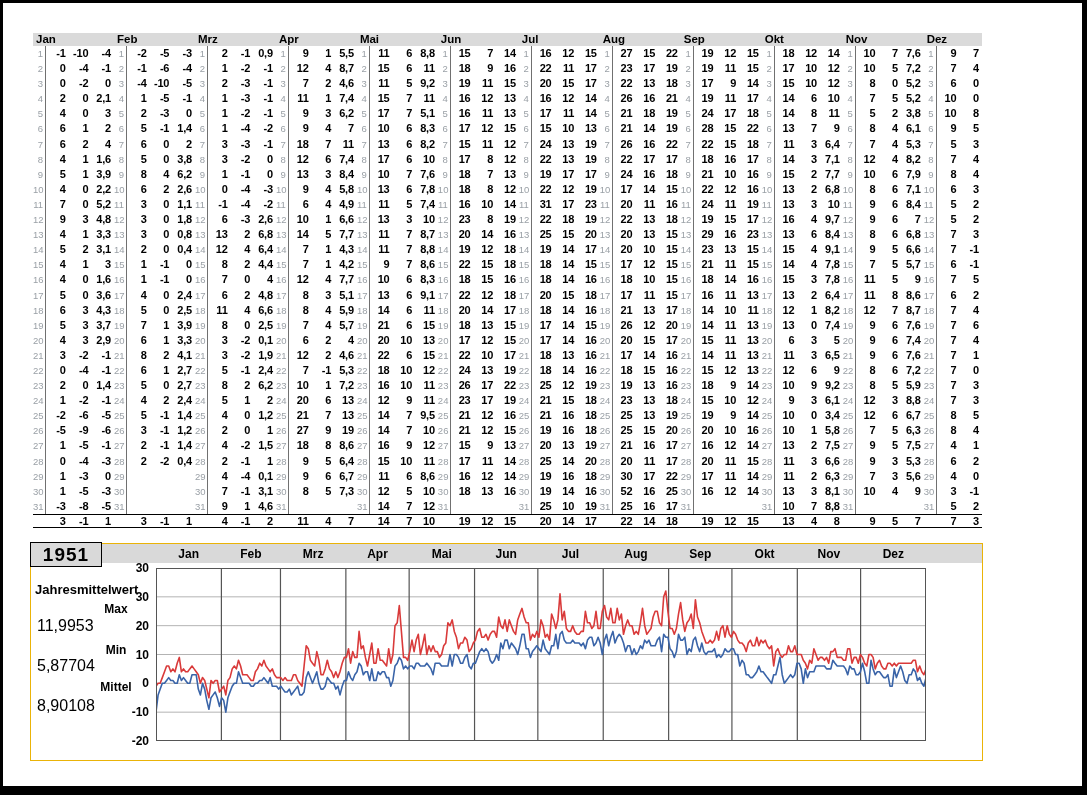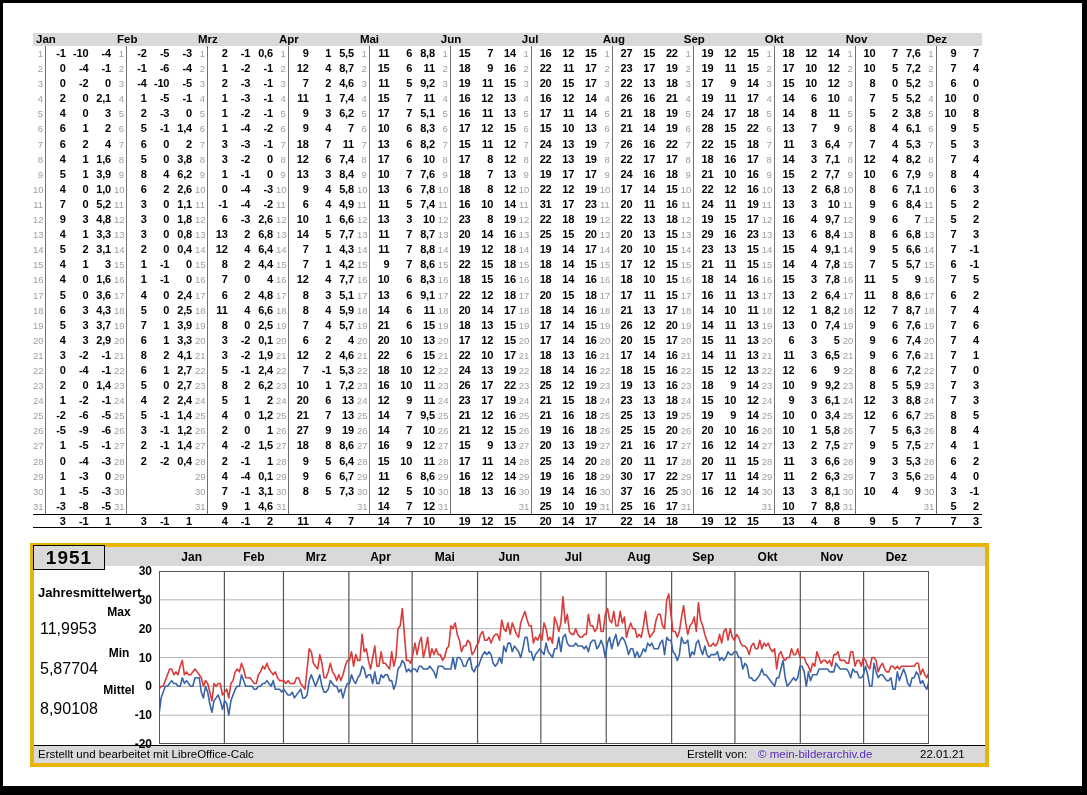--- a/index.html
+++ b/index.html
@@ -14,21 +14,21 @@
   .mg{display:grid;grid-auto-rows:15.1px;}
   .dc{color:#9aa0a6;font-size:9.5px;line-height:15.1px;text-align:right;padding-right:2px;
       border-right:1px solid #707070;box-sizing:border-box;}
   .vc{font-weight:bold;font-size:11px;line-height:15.1px;text-align:right;padding-right:3px;
       letter-spacing:-0.2px;white-space:nowrap;}
   .mean{display:grid;height:14px;border-top:1px solid #000;border-bottom:1px solid #000;box-sizing:border-box;}
   .mean .dc{border-right:none;}
   .mean .vc{line-height:12px;}
 
   
-  #panel{position:absolute;left:30px;top:543px;width:951px;height:216px;border:4px solid #eab308;background:#fff;}
+  #panel{position:absolute;left:30px;top:543px;width:951px;height:216px;border:1px solid #eab308;background:#fff;}
   #strip{position:absolute;left:0;top:0;width:100%;height:19px;background:#d9d9d9;}
   #yearbox{position:absolute;left:-1px;top:-2px;width:70px;height:23px;background:#d9d9d9;border:1px solid #000;
            font-size:19px;font-weight:bold;line-height:23px;text-align:center;letter-spacing:1px;z-index:5;}
   .side-title{position:absolute;left:4px;top:38px;font-size:13px;font-weight:bold;}
   .stat-label{position:absolute;left:20px;width:130px;text-align:center;font-size:12px;font-weight:bold;}
   .stat-value{position:absolute;left:6px;font-size:16px;}
   .ylab{position:absolute;left:70px;width:48px;text-align:right;font-size:12px;font-weight:bold;}
   .mlab{position:absolute;top:3px;width:70px;text-align:center;font-size:12px;font-weight:bold;}
   #plot{position:absolute;left:125px;top:24px;width:770px;height:173px;}
   #pfoot{position:absolute;left:0;bottom:0;width:100%;height:17px;background:#d9d9d9;border-top:1px solid #000;box-sizing:content-box;}
@@ -79,21 +79,21 @@
         <span class="vc">4</span>
         <span class="vc">1</span>
         <span class="vc">1,6</span>
         <span class="dc">9</span>
         <span class="vc">5</span>
         <span class="vc">1</span>
         <span class="vc">3,9</span>
         <span class="dc">10</span>
         <span class="vc">4</span>
         <span class="vc">0</span>
-        <span class="vc">1,0</span>
+        <span class="vc">2,2</span>
         <span class="dc">11</span>
         <span class="vc">7</span>
         <span class="vc">0</span>
         <span class="vc">5,2</span>
         <span class="dc">12</span>
         <span class="vc">9</span>
         <span class="vc">3</span>
         <span class="vc">4,8</span>
         <span class="dc">13</span>
         <span class="vc">4</span>
@@ -313,21 +313,21 @@
         <span class="vc">-1</span>
         <span class="vc">1</span>
       </div>
     </div>
     <div class="month" style="width: 80.98px;">
       <div class="mh">Mrz</div>
       <div class="mg" style="grid-template-columns: 13px repeat(3, 1fr);">
         <span class="dc">1</span>
         <span class="vc">2</span>
         <span class="vc">-1</span>
-        <span class="vc">0,6</span>
+        <span class="vc">0,9</span>
         <span class="dc">2</span>
         <span class="vc">1</span>
         <span class="vc">-2</span>
         <span class="vc">-1</span>
         <span class="dc">3</span>
         <span class="vc">2</span>
         <span class="vc">-3</span>
         <span class="vc">-1</span>
         <span class="dc">4</span>
         <span class="vc">1</span>
@@ -1102,21 +1102,21 @@
         <span class="vc">17</span>
         <span class="dc">28</span>
         <span class="vc">20</span>
         <span class="vc">11</span>
         <span class="vc">17</span>
         <span class="dc">29</span>
         <span class="vc">30</span>
         <span class="vc">17</span>
         <span class="vc">22</span>
         <span class="dc">30</span>
-        <span class="vc">37</span>
+        <span class="vc">52</span>
         <span class="vc">16</span>
         <span class="vc">25</span>
         <span class="dc">31</span>
         <span class="vc">25</span>
         <span class="vc">16</span>
         <span class="vc">17</span>
       </div>
       <div class="mean" style="grid-template-columns: 13px repeat(3, 1fr);">
         <span class="dc"></span>
         <span class="vc">22</span>
@@ -1661,26 +1661,20 @@
       <line x1="447.2328767123288" x2="447.2328767123288" y1="0" y2="173" stroke="#555" stroke-width="1.2"></line>
       <line x1="512.6301369863014" x2="512.6301369863014" y1="0" y2="173" stroke="#555" stroke-width="1.2"></line>
       <line x1="575.917808219178" x2="575.917808219178" y1="0" y2="173" stroke="#555" stroke-width="1.2"></line>
       <line x1="641.3150684931506" x2="641.3150684931506" y1="0" y2="173" stroke="#555" stroke-width="1.2"></line>
       <line x1="704.6027397260274" x2="704.6027397260274" y1="0" y2="173" stroke="#555" stroke-width="1.2"></line>
       <polyline points="0.0,118.2 2.1,115.3 4.2,115.3 6.3,109.6 8.5,103.8 10.6,98.0 12.7,98.0 14.8,103.8 16.9,100.9 19.0,103.8 21.2,95.2 23.3,89.4 25.4,103.8 27.5,100.9 29.6,103.8 31.7,103.8 33.8,100.9 36.0,98.0 38.1,100.9 40.2,103.8 42.3,106.7 44.4,115.3 46.5,109.6 48.7,112.5 50.8,121.1 52.9,129.8 55.0,112.5 57.1,115.3 59.2,112.5 61.3,112.5 63.5,124.0 65.6,121.1 67.7,118.2 69.8,126.9 71.9,112.5 74.0,109.6 76.2,100.9 78.3,98.0 80.4,100.9 82.5,92.3 84.6,98.0 86.7,106.7 88.8,106.7 91.0,106.7 93.1,109.6 95.2,112.5 97.3,112.5 99.4,103.8 101.5,100.9 103.7,95.2 105.8,98.0 107.9,92.3 110.0,98.0 112.1,100.9 114.2,103.8 116.3,100.9 118.5,106.7 120.6,109.6 122.7,109.6 124.8,109.6 126.9,112.5 129.0,109.6 131.2,112.5 133.3,112.5 135.4,112.5 137.5,106.7 139.6,106.7 141.7,112.5 143.8,115.3 146.0,118.2 148.1,98.0 150.2,77.8 152.3,80.7 154.4,92.3 156.5,95.2 158.7,98.0 160.8,83.6 162.9,92.3 165.0,106.7 167.1,106.7 169.2,100.9 171.3,92.3 173.5,100.9 175.6,103.8 177.7,109.6 179.8,103.8 181.9,109.6 184.0,103.8 186.2,95.2 188.3,89.4 190.4,89.4 192.5,80.7 194.6,95.2 196.7,83.6 198.8,89.4 201.0,89.4 203.1,63.4 205.2,80.7 207.3,77.8 209.4,89.4 211.5,98.0 213.7,86.5 215.8,75.0 217.9,95.2 220.0,95.2 222.1,80.7 224.2,92.3 226.3,92.3 228.5,95.2 230.6,98.0 232.7,80.7 234.8,95.2 236.9,86.5 239.0,57.7 241.2,54.8 243.3,37.5 245.4,63.4 247.5,89.4 249.6,89.4 251.7,92.3 253.8,83.6 256.0,72.1 258.1,83.6 260.2,72.1 262.3,66.3 264.4,86.5 266.5,77.8 268.7,66.3 270.8,86.5 272.9,77.8 275.0,83.6 277.1,77.8 279.2,83.6 281.3,83.6 283.5,89.4 285.6,86.5 287.7,77.8 289.8,75.0 291.9,54.8 294.0,57.7 296.2,51.9 298.3,63.4 300.4,69.2 302.5,80.7 304.6,75.0 306.7,75.0 308.8,69.2 311.0,72.1 313.1,83.6 315.2,80.7 317.3,75.0 319.4,72.1 321.5,63.4 323.7,60.5 325.8,69.2 327.9,69.2 330.0,66.3 332.1,72.1 334.2,66.3 336.3,63.4 338.5,63.4 340.6,69.2 342.7,49.0 344.8,57.7 346.9,60.5 349.0,51.9 351.2,63.4 353.3,51.9 355.4,57.7 357.5,63.4 359.6,66.3 361.7,51.9 363.8,46.1 366.0,40.4 368.1,49.0 370.2,54.8 372.3,54.8 374.4,72.1 376.5,66.3 378.7,69.2 380.8,63.4 382.9,69.2 385.0,51.9 387.1,57.7 389.2,69.2 391.3,66.3 393.5,72.1 395.6,46.1 397.7,51.9 399.8,60.5 401.9,51.9 404.0,25.9 406.2,51.9 408.3,43.3 410.4,60.5 412.5,63.4 414.6,63.4 416.7,57.7 418.8,63.4 421.0,66.3 423.1,66.3 425.2,63.4 427.3,63.4 429.4,43.3 431.5,54.8 433.7,54.8 435.8,60.5 437.9,57.7 440.0,43.3 442.1,60.5 444.2,60.5 446.3,43.3 448.5,37.5 450.6,49.0 452.7,51.9 454.8,40.4 456.9,54.8 459.0,54.8 461.2,40.4 463.3,51.9 465.4,46.1 467.5,66.3 469.6,57.7 471.7,51.9 473.8,57.7 476.0,57.7 478.1,66.3 480.2,63.4 482.3,66.3 484.4,54.8 486.5,40.4 488.7,57.7 490.8,66.3 492.9,63.4 495.0,60.5 497.1,49.0 499.2,43.3 501.3,43.3 503.5,54.8 505.6,57.7 507.7,28.8 509.8,23.1 511.9,43.3 514.0,60.5 516.2,60.5 518.3,66.3 520.4,60.5 522.5,46.1 524.6,34.6 526.7,51.9 528.8,63.4 531.0,54.8 533.1,51.9 535.2,46.1 537.3,60.5 539.4,31.7 541.5,49.0 543.7,54.8 545.8,63.4 547.9,69.2 550.0,75.0 552.1,75.0 554.2,72.1 556.3,75.0 558.5,72.1 560.6,63.4 562.7,72.1 564.8,60.5 566.9,57.7 569.0,69.2 571.2,57.7 573.3,66.3 575.4,69.2 577.5,63.4 579.6,66.3 581.7,72.1 583.8,75.0 586.0,75.0 588.1,77.8 590.2,83.6 592.3,75.0 594.4,72.1 596.5,77.8 598.7,77.8 600.8,69.2 602.9,77.8 605.0,72.1 607.1,75.0 609.2,72.1 611.3,77.8 613.5,80.7 615.6,77.8 617.7,98.0 619.8,83.6 621.9,80.7 624.0,86.5 626.2,89.4 628.3,86.5 630.4,86.5 632.5,77.8 634.6,83.6 636.7,83.6 638.8,77.8 641.0,86.5 643.1,86.5 645.2,86.5 647.3,92.3 649.4,95.2 651.5,100.9 653.7,92.3 655.8,95.2 657.9,80.7 660.0,86.5 662.1,92.3 664.2,89.4 666.3,89.4 668.5,92.3 670.6,89.4 672.7,95.2 674.8,83.6 676.9,83.6 679.0,80.7 681.2,89.4 683.3,89.4 685.4,89.4 687.5,92.3 689.6,92.3 691.7,80.7 693.8,80.7 696.0,95.2 698.1,89.4 700.2,89.4 702.3,95.2 704.4,86.5 706.5,89.4 708.7,95.2 710.8,98.0 712.9,86.5 715.0,86.5 717.1,89.4 719.2,100.9 721.3,95.2 723.5,92.3 725.6,98.0 727.7,100.9 729.8,100.9 731.9,95.2 734.0,95.2 736.2,98.0 738.3,95.2 740.4,98.0 742.5,95.2 744.6,95.2 746.7,95.2 748.8,95.2 751.0,95.2 753.1,95.2 755.2,95.2 757.3,92.3 759.4,92.3 761.5,103.8 763.7,98.0 765.8,103.8 767.9,106.7 770.0,100.9" fill="none" stroke="#d93a3a" stroke-width="1.6" stroke-linejoin="round"></polyline>
       <polyline points="0.0,144.2 2.1,126.9 4.2,121.1 6.3,115.3 8.5,115.3 10.6,112.5 12.7,109.6 14.8,112.5 16.9,112.5 19.0,115.3 21.2,115.3 23.3,106.7 25.4,112.5 27.5,109.6 29.6,112.5 31.7,115.3 33.8,115.3 36.0,106.7 38.1,106.7 40.2,106.7 42.3,121.1 44.4,126.9 46.5,115.3 48.7,121.1 50.8,132.6 52.9,141.3 55.0,129.8 57.1,126.9 59.2,124.0 61.3,129.8 63.5,138.4 65.6,129.8 67.7,132.6 69.8,144.2 71.9,129.8 74.0,124.0 76.2,118.2 78.3,115.3 80.4,115.3 82.5,103.8 84.6,109.6 86.7,115.3 88.8,115.3 91.0,115.3 93.1,115.3 95.2,118.2 97.3,118.2 99.4,115.3 101.5,115.3 103.7,112.5 105.8,112.5 107.9,109.6 110.0,112.5 112.1,115.3 114.2,109.6 116.3,118.2 118.5,118.2 120.6,118.2 122.7,121.1 124.8,118.2 126.9,121.1 129.0,124.0 131.2,124.0 133.3,121.1 135.4,126.9 137.5,124.0 139.6,121.1 141.7,118.2 143.8,126.9 146.0,126.9 148.1,124.0 150.2,109.6 152.3,103.8 154.4,109.6 156.5,115.3 158.7,109.6 160.8,103.8 162.9,115.3 165.0,121.1 167.1,121.1 169.2,118.2 171.3,109.6 173.5,112.5 175.6,115.3 177.7,115.3 179.8,121.1 181.9,118.2 184.0,126.9 186.2,118.2 188.3,112.5 190.4,112.5 192.5,103.8 194.6,109.6 196.7,112.5 198.8,106.7 201.0,103.8 203.1,95.2 205.2,98.0 207.3,106.7 209.4,103.8 211.5,103.8 213.7,112.5 215.8,100.9 217.9,112.5 220.0,112.5 222.1,103.8 224.2,106.7 226.3,103.8 228.5,103.8 230.6,109.6 232.7,109.6 234.8,118.2 236.9,112.5 239.0,98.0 241.2,95.2 243.3,89.4 245.4,92.3 247.5,100.9 249.6,98.0 251.7,100.9 253.8,98.0 256.0,98.0 258.1,100.9 260.2,95.2 262.3,95.2 264.4,98.0 266.5,98.0 268.7,98.0 270.8,95.2 272.9,98.0 275.0,100.9 277.1,106.7 279.2,95.2 281.3,95.2 283.5,95.2 285.6,98.0 287.7,98.0 289.8,98.0 291.9,98.0 294.0,86.5 296.2,98.0 298.3,86.5 300.4,86.5 302.5,89.4 304.6,95.2 306.7,95.2 308.8,89.4 311.0,86.5 313.1,98.0 315.2,100.9 317.3,95.2 319.4,95.2 321.5,89.4 323.7,83.6 325.8,80.7 327.9,83.6 330.0,80.7 332.1,83.6 334.2,92.3 336.3,95.2 338.5,92.3 340.6,86.5 342.7,92.3 344.8,75.0 346.9,80.7 349.0,72.1 351.2,72.1 353.3,80.7 355.4,75.0 357.5,77.8 359.6,80.7 361.7,86.5 363.8,77.8 366.0,66.3 368.1,66.3 370.2,80.7 372.3,80.7 374.4,89.4 376.5,83.6 378.7,80.7 380.8,77.8 382.9,80.7 385.0,83.6 387.1,72.1 389.2,80.7 391.3,83.6 393.5,86.5 395.6,77.8 397.7,77.8 399.8,66.3 401.9,80.7 404.0,66.3 406.2,63.4 408.3,72.1 410.4,75.0 412.5,75.0 414.6,75.0 416.7,72.1 418.8,75.0 421.0,75.0 423.1,75.0 425.2,77.8 427.3,75.0 429.4,80.7 431.5,72.1 433.7,69.2 435.8,69.2 437.9,77.8 440.0,75.0 442.1,69.2 444.2,75.0 446.3,86.5 448.5,72.1 450.6,66.3 452.7,77.8 454.8,69.2 456.9,63.4 459.0,75.0 461.2,69.2 463.3,66.3 465.4,69.2 467.5,75.0 469.6,83.6 471.7,77.8 473.8,77.8 476.0,86.5 478.1,80.7 480.2,86.5 482.3,83.6 484.4,77.8 486.5,80.7 488.7,72.1 490.8,75.0 492.9,72.1 495.0,77.8 497.1,77.8 499.2,77.8 501.3,72.1 503.5,69.2 505.6,83.6 507.7,66.3 509.8,69.2 511.9,69.2 514.0,80.7 516.2,83.6 518.3,89.4 520.4,83.6 522.5,66.3 524.6,72.1 526.7,72.1 528.8,69.2 531.0,86.5 533.1,80.7 535.2,83.6 537.3,72.1 539.4,69.2 541.5,77.8 543.7,83.6 545.8,75.0 547.9,83.6 550.0,86.5 552.1,83.6 554.2,83.6 556.3,83.6 558.5,80.7 560.6,89.4 562.7,86.5 564.8,89.4 566.9,86.5 569.0,80.7 571.2,83.6 573.3,83.6 575.4,80.7 577.5,80.7 579.6,86.5 581.7,86.5 583.8,98.0 586.0,92.3 588.1,95.2 590.2,106.7 592.3,106.7 594.4,109.6 596.5,109.6 598.7,106.7 600.8,103.8 602.9,98.0 605.0,103.8 607.1,103.8 609.2,106.7 611.3,109.6 613.5,112.5 615.6,115.3 617.7,106.7 619.8,106.7 621.9,98.0 624.0,89.4 626.2,106.7 628.3,115.3 630.4,112.5 632.5,109.6 634.6,106.7 636.7,109.6 638.8,106.7 641.0,95.2 643.1,95.2 645.2,100.9 647.3,115.3 649.4,100.9 651.5,109.6 653.7,103.8 655.8,103.8 657.9,103.8 660.0,98.0 662.1,98.0 664.2,98.0 666.3,98.0 668.5,98.0 670.6,100.9 672.7,100.9 674.8,100.9 676.9,92.3 679.0,95.2 681.2,98.0 683.3,98.0 685.4,98.0 687.5,98.0 689.6,100.9 691.7,106.7 693.8,98.0 696.0,100.9 698.1,100.9 700.2,106.7 702.3,106.7 704.4,103.8 706.5,95.2 708.7,103.8 710.8,115.3 712.9,115.3 715.0,92.3 717.1,100.9 719.2,106.7 721.3,103.8 723.5,103.8 725.6,106.7 727.7,109.6 729.8,109.6 731.9,106.7 734.0,118.2 736.2,118.2 738.3,100.9 740.4,109.6 742.5,103.8 744.6,98.0 746.7,103.8 748.8,112.5 751.0,115.3 753.1,106.7 755.2,106.7 757.3,100.9 759.4,103.8 761.5,112.5 763.7,109.6 765.8,115.3 767.9,118.2 770.0,109.6" fill="none" stroke="#3a64a8" stroke-width="1.6" stroke-linejoin="round"></polyline>
       <rect x="0.5" y="0.5" width="769" height="172" fill="none" stroke="#555" stroke-width="1"></rect>
     </svg>
 
-  <div id="pfoot">
-    <span id="pf-left">Erstellt und bearbeitet mit LibreOffice-Calc</span>
-    <span id="pf-von">Erstellt von:</span>
-    <span id="pf-copy">© mein-bilderarchiv.de</span>
-    <span id="pf-date">22.01.21</span>
-  </div>
 <div class="ylab" style="top: 17px;">30</div>
     <div class="ylab" style="top: 45.8333px;">30</div>
     <div class="ylab" style="top: 74.6667px;">20</div>
     <div class="ylab" style="top: 103.5px;">10</div>
     <div class="ylab" style="top: 132.333px;">0</div>
     <div class="ylab" style="top: 161.167px;">-10</div>
     <div class="ylab" style="top: 190px;">-20</div>
     <div class="mlab" style="left: 122.699px;">Jan</div>
     <div class="mlab" style="left: 184.932px;">Feb</div>
     <div class="mlab" style="left: 247.164px;">Mrz</div>

